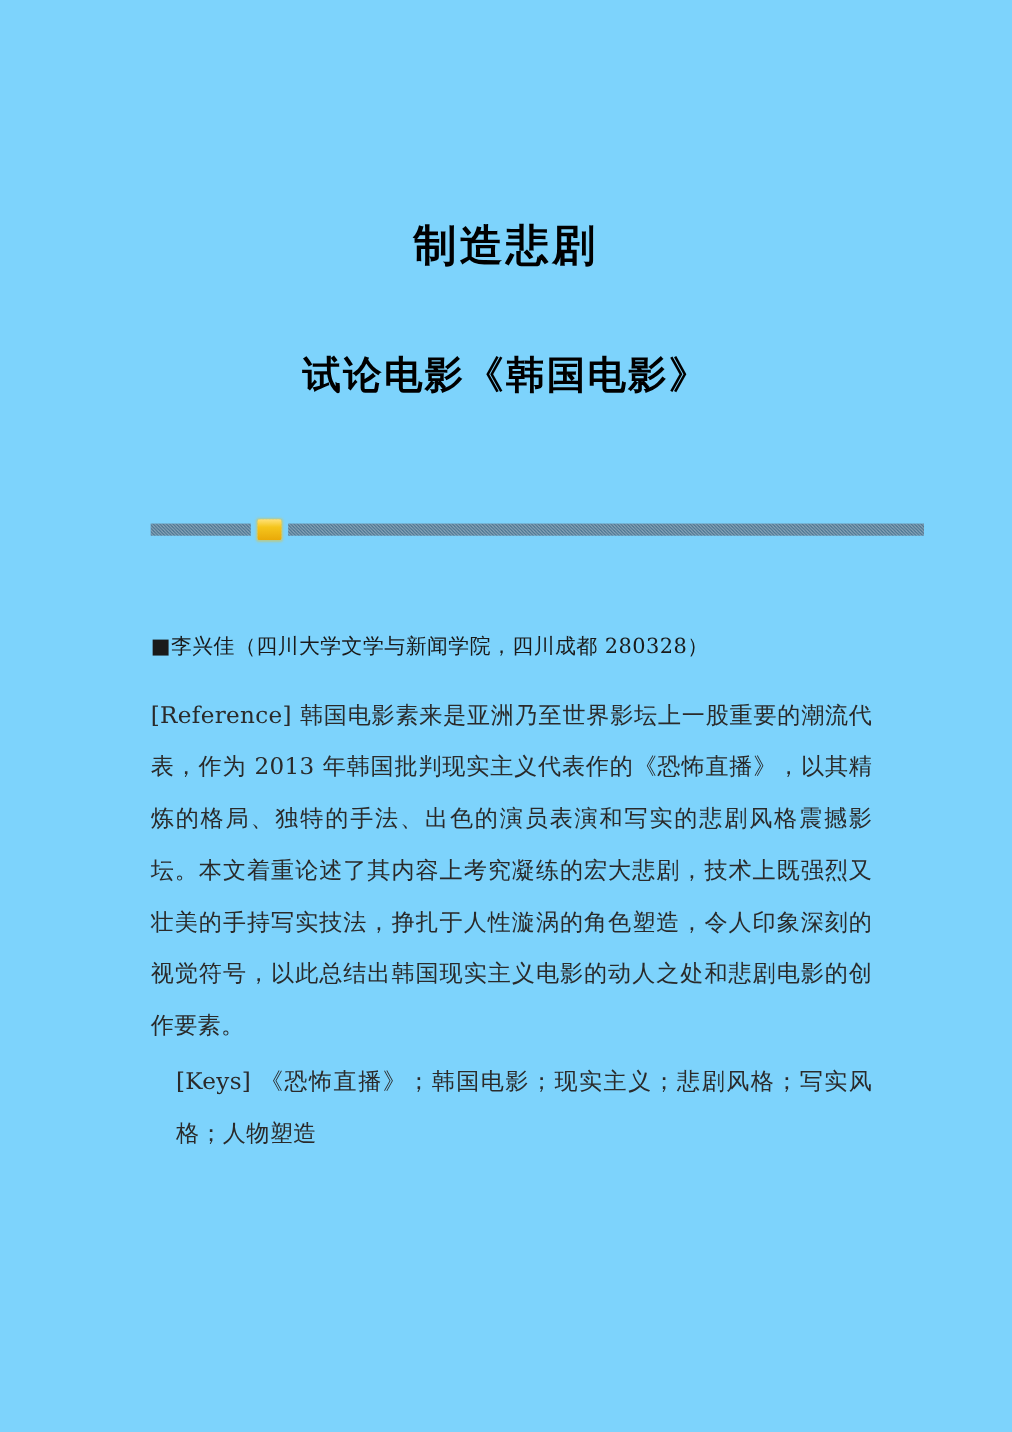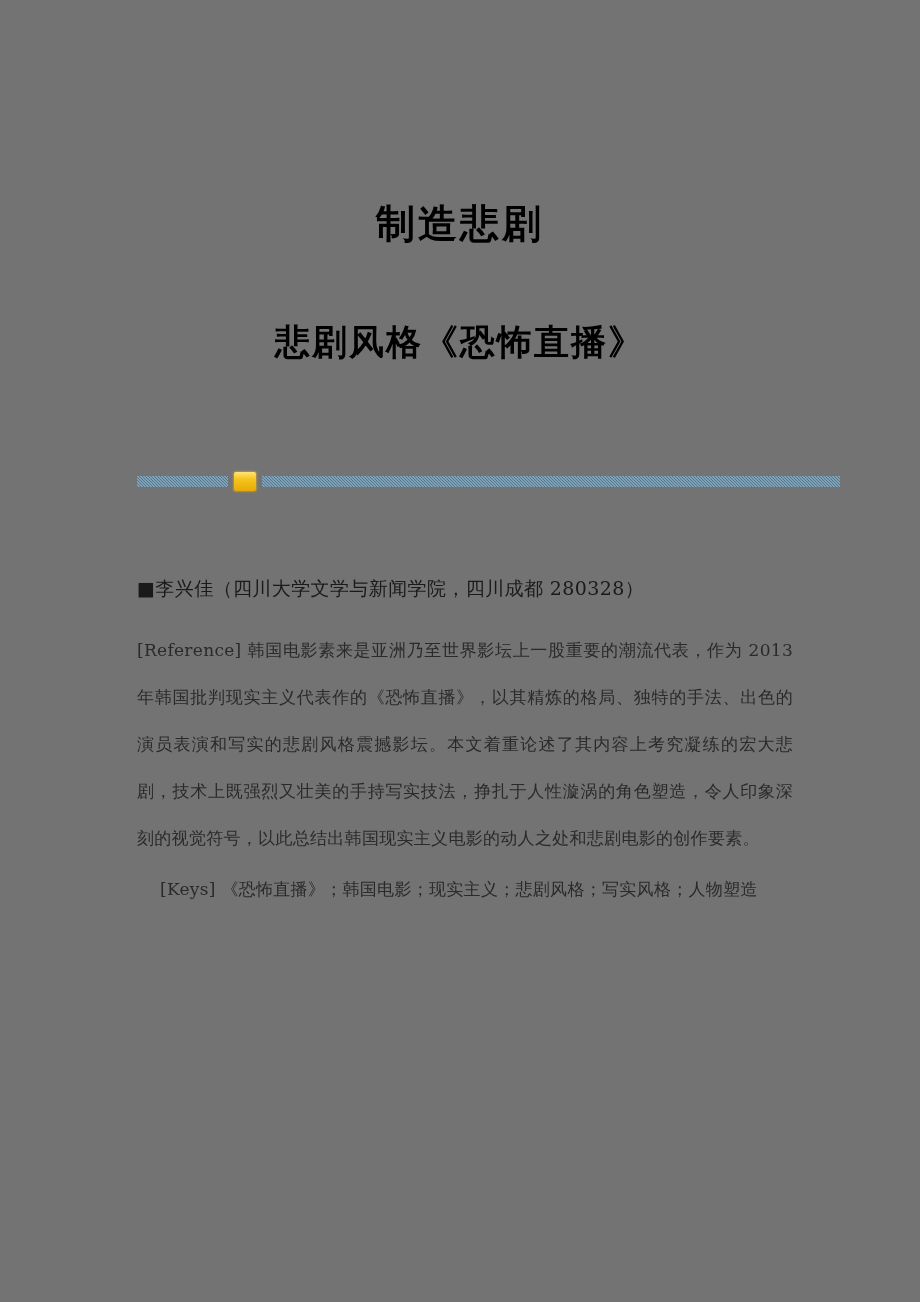--- a/index.html
+++ b/index.html
@@ -12,21 +12,21 @@
     height: 1302px;
     position: relative;
     font-family: "DejaVu Serif", "Liberation Serif", serif;
     color: #1a1a1a;
     overflow: hidden;
   }
 
   .page {
     position: absolute;
     inset: 0;
-    background: #737373;
+    background: #7dd3fc;
   }
 
   
   .title-block {
     position: absolute;
     left: 0;
     top: 200px;
     width: 920px;
     text-align: center;
   }
@@ -97,40 +97,40 @@
     font-family: "DejaVu Serif", "Liberation Serif", serif;
     font-size: 19px;
     line-height: 30px;
     color: #1a1a1a;
     margin: 0 0 24px 0;
     letter-spacing: 0.4px;
   }
 
   .para {
     font-family: "DejaVu Serif", "Liberation Serif", serif;
-    font-size: 17px;
+    font-size: 21px;
     line-height: 47px;
     color: #2a2a2a;
     margin: 0;
     text-align: justify;
     text-justify: inter-character;
     letter-spacing: 0.3px;
   }
   .para.abstract { margin-bottom: 0; }
   .para.keys     { margin-top: 4px; margin-left: 23px; }
   .para.body     { margin-top: 13px; }
 </style>
 </head>
 <body>
 
 <div class="page">
 
   <div class="title-block">
     <h1 class="doc-title">制造悲剧</h1>
-    <h2 class="doc-subtitle">悲剧风格《恐怖直播》</h2>
+    <h2 class="doc-subtitle">试论电影《韩国电影》</h2>
   </div>
 
   <div class="divider">
     <div class="divider-bar left"></div>
     <div class="divider-gem"></div>
     <div class="divider-bar right"></div>
   </div>
 
   <div class="content">
 

